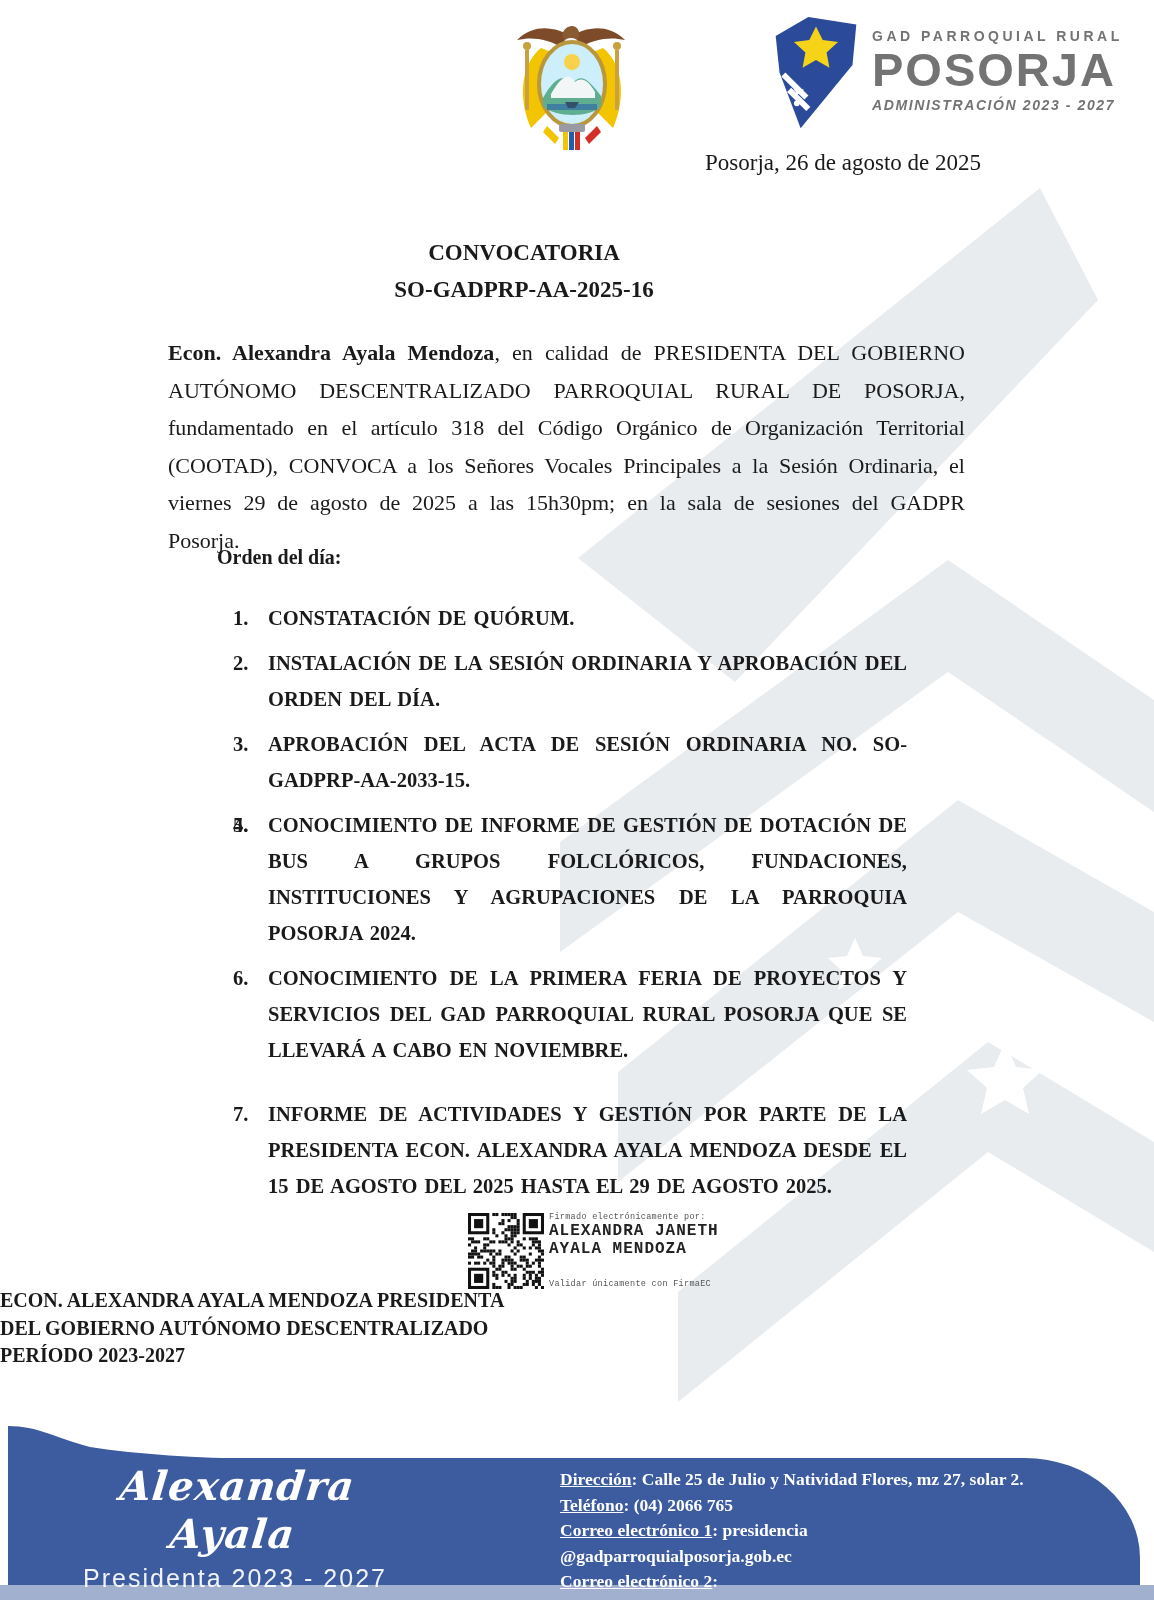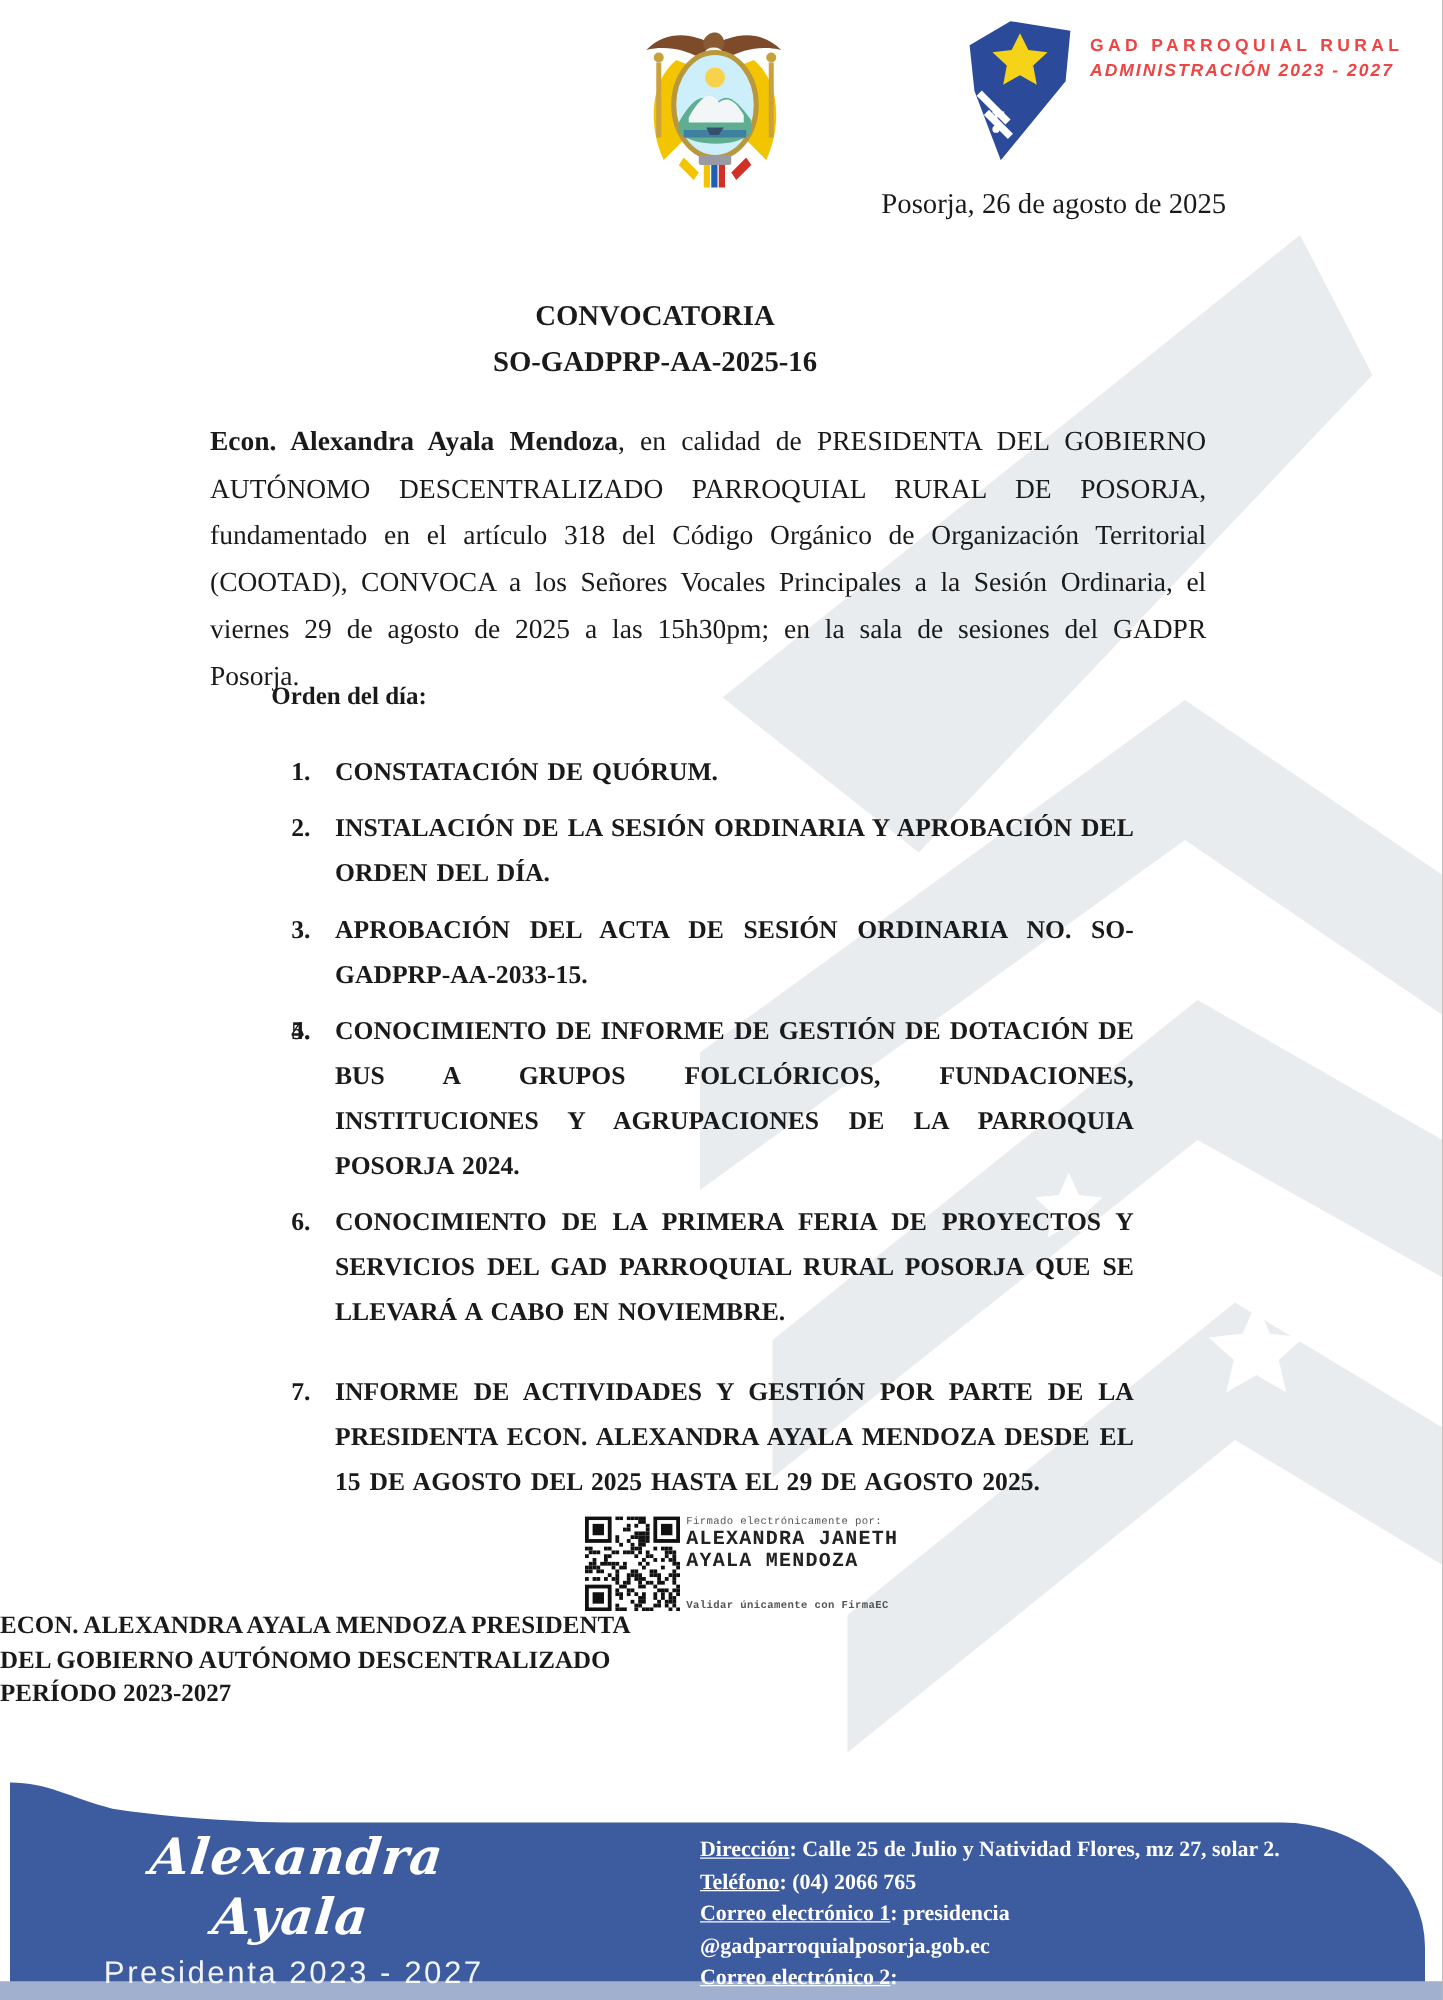--- a/index.html
+++ b/index.html
@@ -4,21 +4,21 @@
 <style>
   html,body{margin:0;padding:0;background:#888;}
   .page{position:relative;width:1154px;height:1600px;background:#fff;overflow:hidden;
         font-family:"Liberation Serif","DejaVu Serif",serif;color:#1a1a1a;margin:0 auto;}
   
   .watermark{position:absolute;left:0;top:0;width:1154px;height:1600px;pointer-events:none;}
   
   .coat{position:absolute;left:497px;top:6px;width:150px;height:145px;}
   .logo{position:absolute;left:768px;top:14px;width:330px;height:125px;display:flex;align-items:flex-start;}
   .logo-shield{width:96px;height:122px;flex:none;}
-  .logo-text{margin-left:8px;padding-top:14px;font-family:"Liberation Sans","DejaVu Sans",sans-serif;color:#ef4444;}
+  .logo-text{margin-left:8px;padding-top:14px;font-family:"Liberation Sans","DejaVu Sans",sans-serif;color:#737373;}
   .logo-tagline{font-size:14px;font-weight:bold;letter-spacing:3.5px;white-space:nowrap;}
   .logo-name{font-size:47px;font-weight:bold;letter-spacing:2px;line-height:1.0;margin-top:2px;}
   .logo-admin{font-size:14px;font-weight:bold;font-style:italic;letter-spacing:1.6px;margin-top:4px;white-space:nowrap;}
   .dateline{position:absolute;top:150px;right:173px;font-size:23px;}
   
   .title-block{position:absolute;top:234px;left:0;width:1048px;text-align:center;font-weight:bold;font-size:23px;line-height:37px;}
   
   .intro{position:absolute;left:168px;top:312px;width:797px;font-size:22px;line-height:37.5px;
          text-align:justify;word-spacing:3px;}
   .intro b{font-weight:bold;}
@@ -27,21 +27,21 @@
   .agenda{position:absolute;left:233px;top:600px;width:674px;margin:0;padding:0;list-style:none;
           font-weight:bold;font-size:20.5px;line-height:36px;}
   .agenda li{position:relative;padding-left:35px;margin-bottom:9px;text-align:justify;word-spacing:2px;}
   .agenda li .num{position:absolute;left:0;top:0;}
   
   .stamp{position:absolute;left:468px;top:1212px;display:flex;align-items:center;}
   .stamp svg{width:76px;height:76px;background:#fff;outline:2px solid #fff;}
   .stamp-text{margin-left:5px;font-family:"Liberation Mono","DejaVu Sans Mono",monospace;color:#222;}
   .stamp-small{font-size:8.5px;letter-spacing:.3px;color:#555;}
   .stamp-name{font-size:16px;font-weight:bold;letter-spacing:1px;line-height:18px;}
-  .stamp-small.low{margin-top:21px;font-weight:bold;}
+  .stamp-small.low{margin-top:21px;}
   
   .sig-block{position:absolute;left:0;top:1287px;width:1053px;text-align:left;
              font-weight:bold;font-size:20px;line-height:27.5px;}
   
   .footer-band{position:absolute;left:8px;top:1458px;width:1132px;height:128px;background:#3d5b9f;
                border-top-right-radius:115px 100px;}
   .footer-wave{position:absolute;left:8px;top:1420px;width:280px;height:39px;}
   .footer-strip{position:absolute;left:0;top:1585px;width:1154px;height:15px;background:#a2b0d0;}
   .footer-left{position:absolute;left:55px;top:1462px;width:360px;text-align:center;color:#fff;}
   .sig-name{font-family:"DejaVu Serif",serif;font-style:italic;font-weight:bold;font-size:40px;
@@ -108,20 +108,21 @@
       <path d="M50,12 l7,14 16,2 -12,11 3,16 -14,-8 -14,8 3,-16 -12,-11 16,-2 z" fill="#f5d319"></path>
       <g stroke="#ffffff" stroke-width="6" fill="none">
         <path d="M16,62 L40,86"></path>
         <path d="M22,78 L42,98"></path>
       </g>
       <path d="M30,66 l3,6 7,1 -5,5 1,7 -6,-4 -6,4 1,-7 -5,-5 7,-1 z" fill="#ffffff" transform="scale(.55) translate(28,68)"></path>
       <circle cx="30" ccy="92" cy="92" r="3" fill="#ffffff"></circle>
     </svg>
     <div class="logo-text">
       <div class="logo-tagline">GAD PARROQUIAL RURAL</div>
+      <div class="logo-name">POSORJA</div>
       <div class="logo-admin">ADMINISTRACIÓN 2023 - 2027</div>
     </div>
   </div>
 
   <div class="dateline">Posorja, 26 de agosto de 2025</div>
 
   <div class="title-block">
     <div>CONVOCATORIA</div>
     <div>SO-GADPRP-AA-2025-16</div>
   </div>

